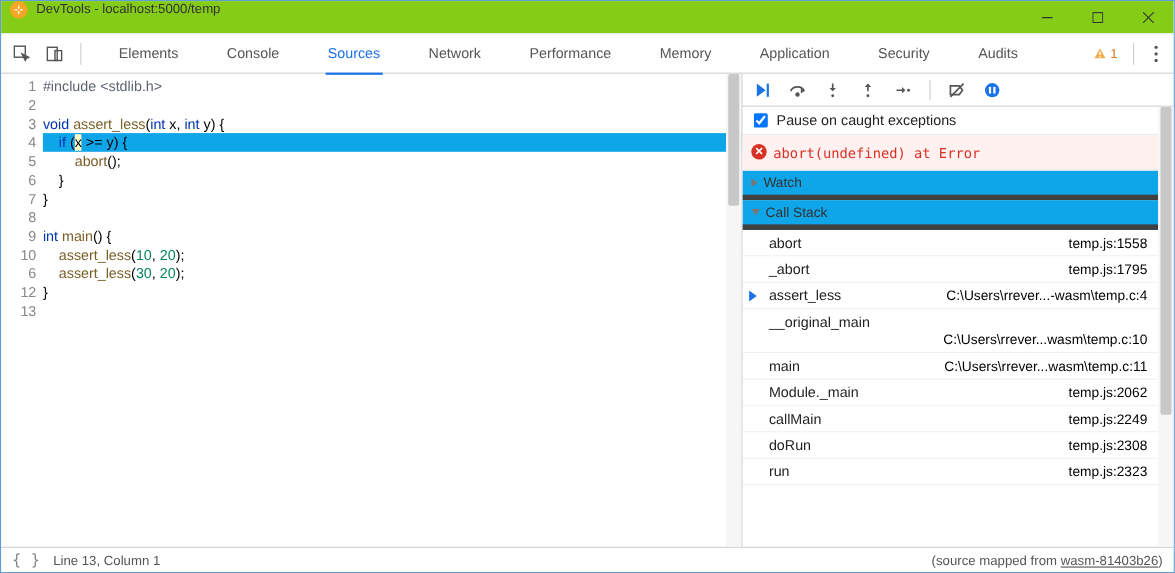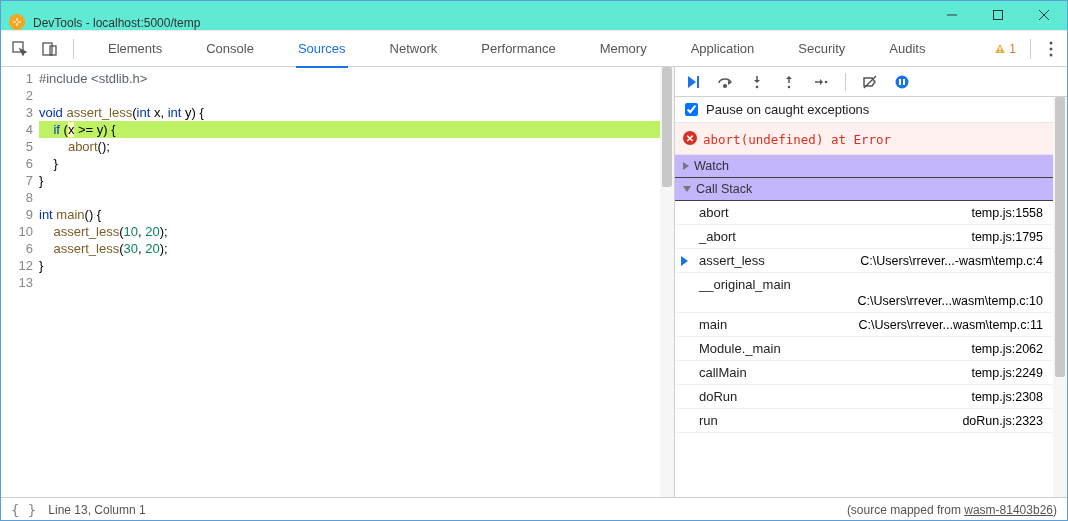--- a/index.html
+++ b/index.html
@@ -1,18 +1,18 @@
 <!DOCTYPE html>
 <html><head>
 <meta charset="utf-8">
 <style>
 * { box-sizing: border-box; margin: 0; padding: 0; font-family: "Segoe UI", Arial, sans-serif; }
 body { width: 1068px; height: 521px; background: #fff; overflow: hidden; border: 1px solid #5e9ed6; position: relative; }
 
-.titlebar { height: 30px; background: #5eead4; display: flex; align-items: flex-end; padding: 0 0 0 8px; border-bottom: 1px solid #eee; }
+.titlebar { height: 30px; background: #84cc16; display: flex; align-items: flex-start; padding: 0 0 0 8px; border-bottom: 1px solid #eee; }
 .titlebar .app-icon { width: 16px; height: 16px; border-radius: 50%; background: #f5a623; display: flex; align-items: center; justify-content: center; margin-right: 8px; }
 .titlebar .app-icon svg { width: 10px; height: 10px; }
 .titlebar .title { font-size: 12px; color: #333; flex: 1; }
 .titlebar .win-controls { display: flex; }
 .titlebar .win-btn { width: 46px; height: 30px; display: flex; align-items: center; justify-content: center; color: #333; }
 .titlebar .win-btn svg { width: 10px; height: 10px; }
 
 .tabs-row { height: 36px; display: flex; align-items: center; border-bottom: 1px solid #d0d0d0; padding: 0 6px; gap: 4px; }
 .tabs-row .tool-icon { width: 26px; height: 26px; display: flex; align-items: center; justify-content: center; color: #555; }
 .tabs-row .tool-icon svg { width: 16px; height: 16px; stroke: currentColor; }
@@ -34,21 +34,21 @@
 .file-tab { display: flex; align-items: center; font-size: 12px; color: #333; padding: 0 6px; height: 22px; gap: 6px; }
 .file-tab .close { color: #888; font-size: 14px; }
 .file-tabs .spacer { flex: 1; }
 .file-tabs .right-icon { color: #888; }
 
 .code-area { flex: 1; display: flex; font-family: Consolas, monospace; font-size: 13px; overflow: hidden; position: relative; }
 .gutter { width: 38px; text-align: right; color: #888; padding: 3px 6px 0 0; user-select: none; line-height: 17px; }
 .gutter div { height: 17px; }
 .code-content { flex: 1; padding-top: 3px; line-height: 17px; white-space: pre; }
 .code-line { height: 17px; }
-.hl { background: #bef264; display: block; }
+.hl { background: #0ea5e9; display: block; }
 .hl-sub { background: #fff9c4; }
 .kw { color: #0033b3; }
 .fn { color: #795e26; }
 .num { color: #098658; }
 .pp { color: #5c6370; }
 
 .code-scrollbar { position: absolute; right: 0; top: 0; bottom: 0; width: 14px; background: #f6f6f6;}
 .code-scrollbar .thumb { position: absolute; left: 2px; right: 2px; top: 0; height: 120px; background: #c8c8c8; border-radius: 2px; }
 
 .sidebar { width: 392px; display: flex; flex-direction: column; position: relative; }
@@ -65,21 +65,21 @@
 
 .side-row { border-bottom: 1px solid #e5e5e5; padding: 5px 10px; font-size: 13px; color: #222; display:flex; align-items:center; gap:6px;}
 .pause-check { display:flex; align-items:center; gap:8px; }
 .pause-check input { width: 13px; height: 13px; }
 
 .exc-block { background: #fff1f0; padding: 7px 10px 7px 28px; border-bottom:1px solid #e5e5e5; position:relative;}
 .exc-block .exc-icon { position:absolute; left:8px; top:8px; width:14px; height:14px; border-radius:50%; background:#d93025; display:flex; align-items:center; justify-content:center; color:#fff; font-size:10px; font-weight:bold;}
 .exc-title { font-size:13px; font-weight: 600; color:#333;}
 .exc-msg { font-family: Consolas, monospace; font-size: 12.5px; color:#d93025; margin-top:2px;}
 
-.section-hdr { background: #c4b5fd; padding: 4px 8px; font-size: 12.5px; color:#333; display:flex; align-items:center; gap:5px; border-bottom:1px solid #404040;}
+.section-hdr { background: #0ea5e9; padding: 4px 8px; font-size: 12.5px; color:#333; display:flex; align-items:center; gap:5px; border-bottom:5px solid #404040;}
 .tri { display:inline-block; width:0; height:0; }
 .tri.right { border-top:4px solid transparent; border-bottom:4px solid transparent; border-left:6px solid #777; }
 .tri.down { border-left:4px solid transparent; border-right:4px solid transparent; border-top:6px solid #777; }
 
 .stack-row { display:flex; align-items:center; padding:4px 10px 4px 24px; font-size: 13px; border-bottom: 1px solid #f0f0f0; position:relative; justify-content: space-between;}
 .stack-row .fn-name { color:#222;}
 .stack-row .loc { color:#000000; font-size:12.5px; text-align:right;}
 .stack-row.current::before { content:""; position:absolute; left:6px; top:7px; width:0; height:0; border-top:5px solid transparent; border-bottom:5px solid transparent; border-left:7px solid #1a73e8;}
 .stack-row.wrap { flex-direction: column; align-items: flex-start; gap:2px;}
 .stack-row.wrap .loc { align-self:flex-end;}
@@ -290,21 +290,21 @@
             <div class="stack-row">
               <span class="fn-name">callMain</span>
               <span class="loc">temp.js:2249</span>
             </div>
             <div class="stack-row">
               <span class="fn-name">doRun</span>
               <span class="loc">temp.js:2308</span>
             </div>
             <div class="stack-row">
               <span class="fn-name">run</span>
-              <span class="loc">doRun.js:2323</span>
+              <span class="loc">temp.js:2323</span>
             </div>
           </div>
       </div>
       <div class="side-scrollbar">
           <div class="thumb"></div>
         </div>
     </div>
   </div>
 </div>
 

